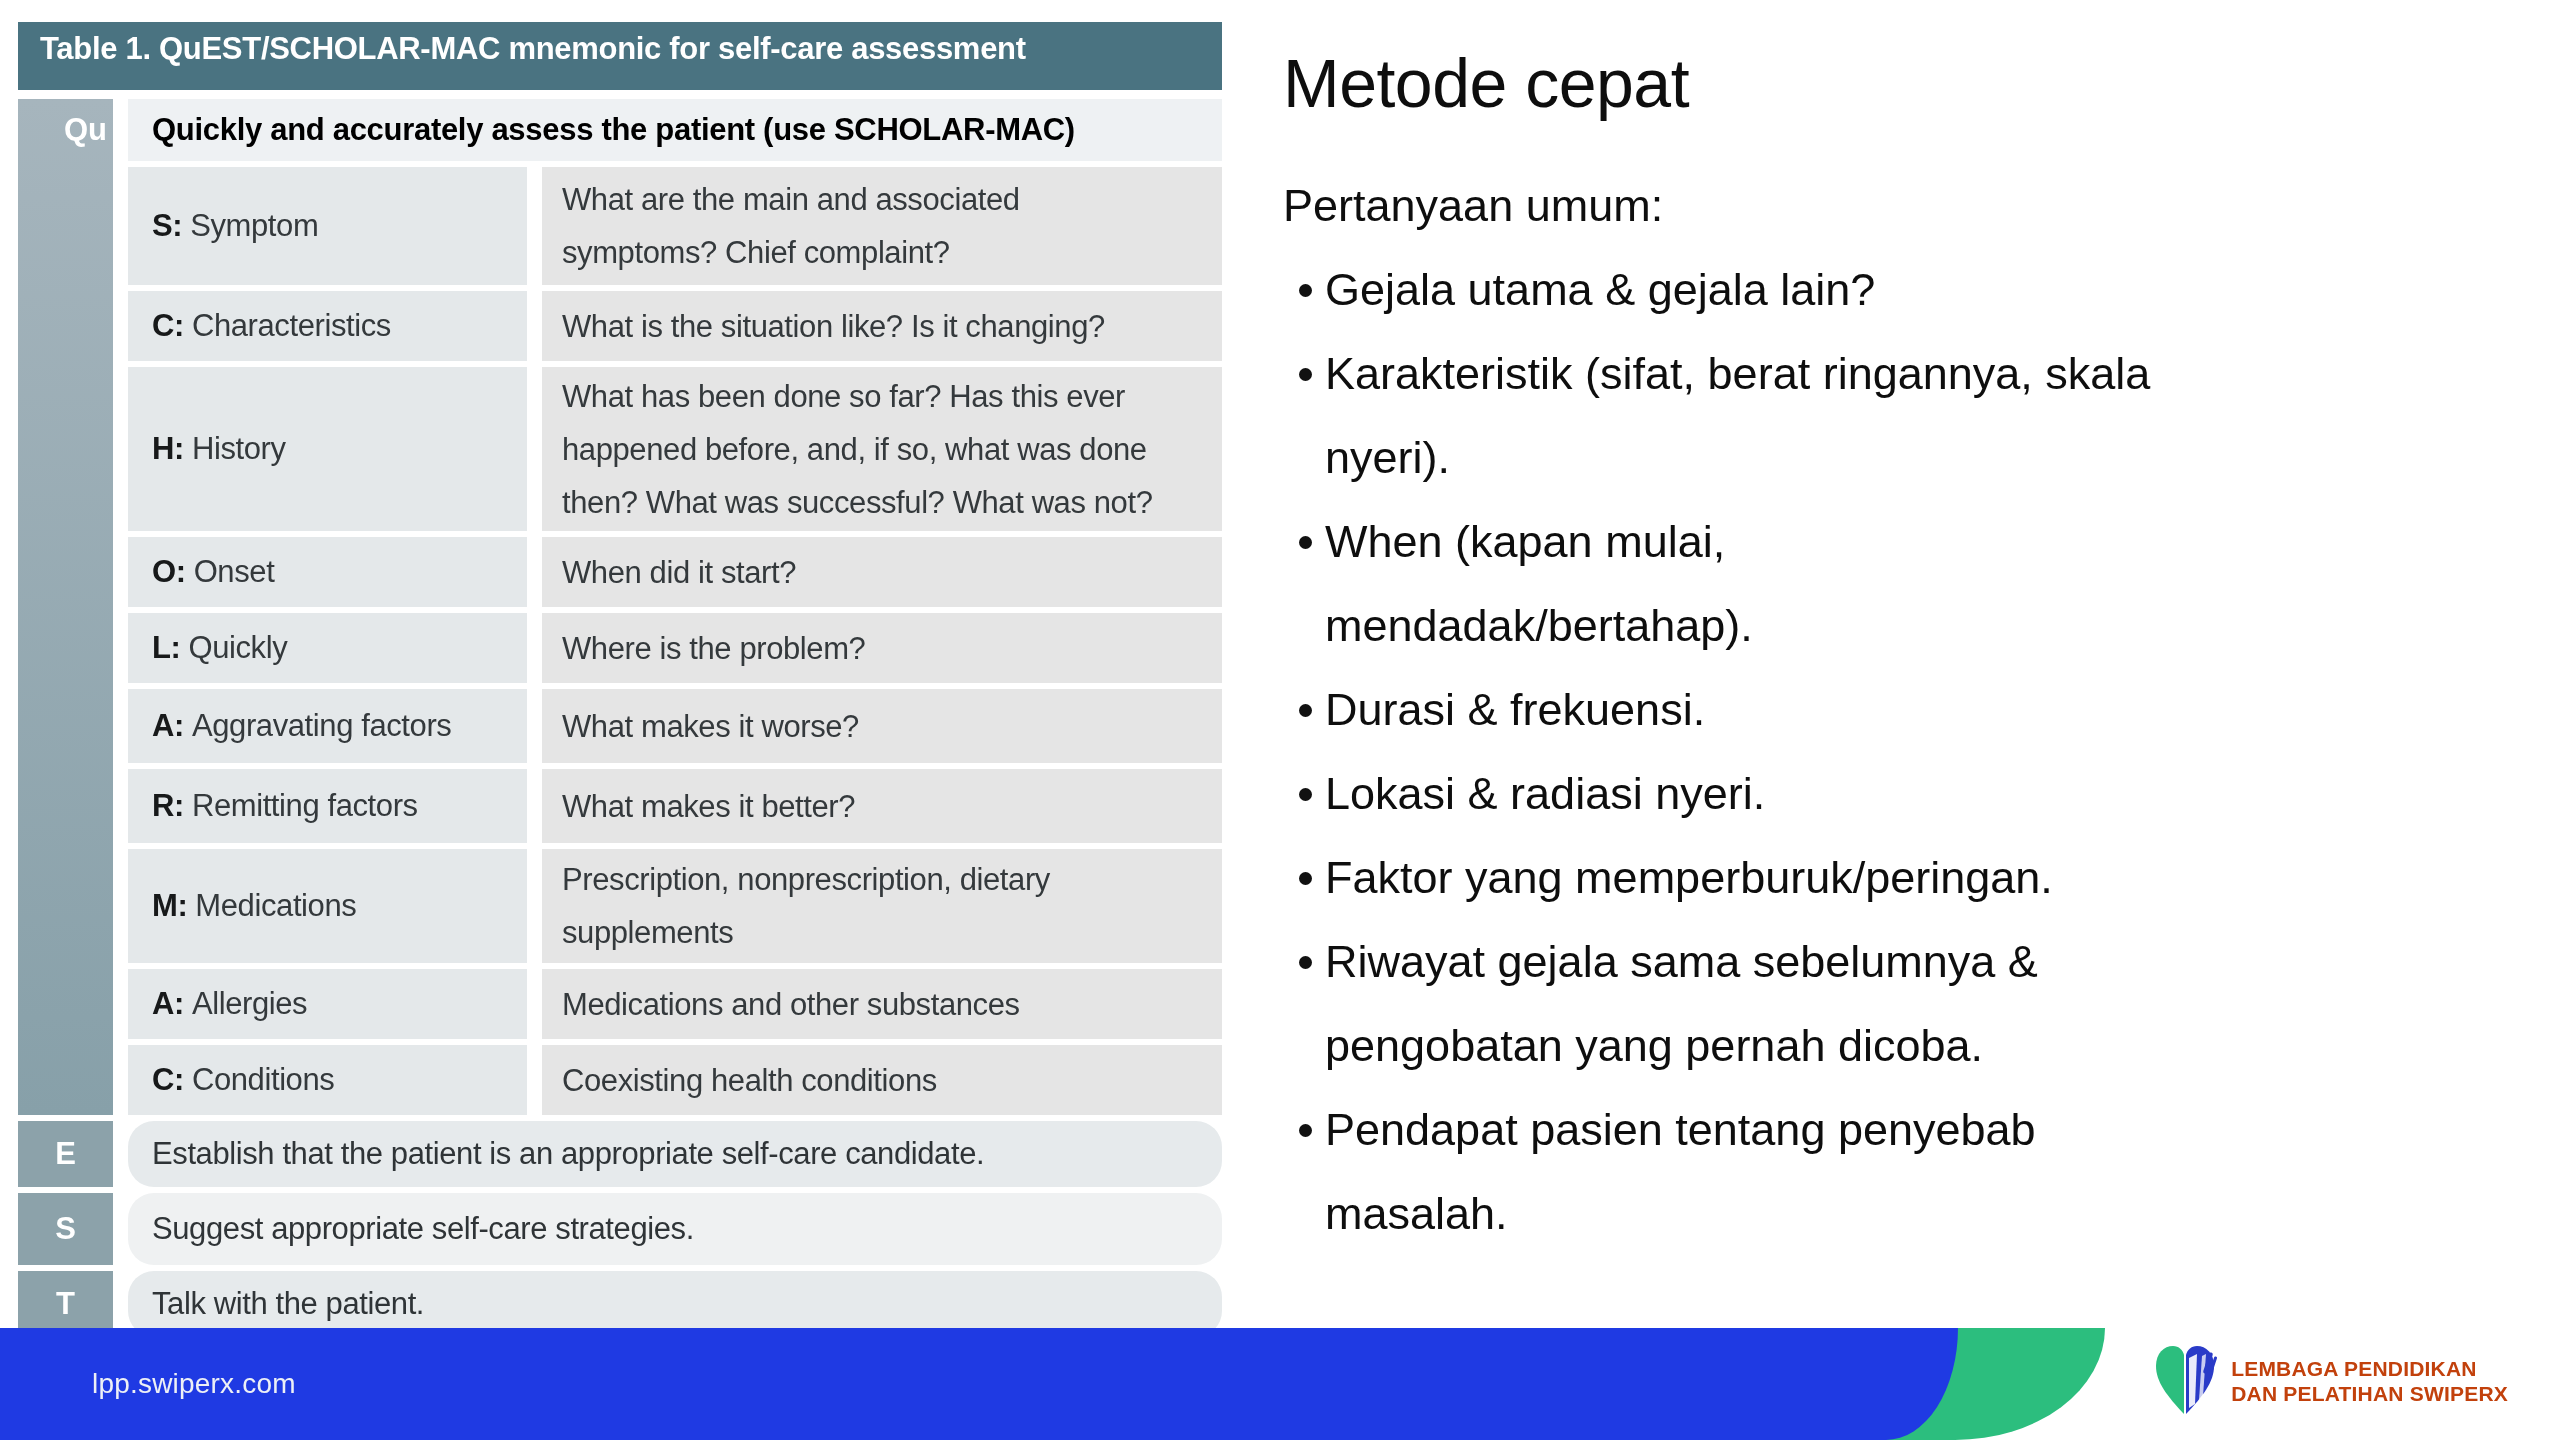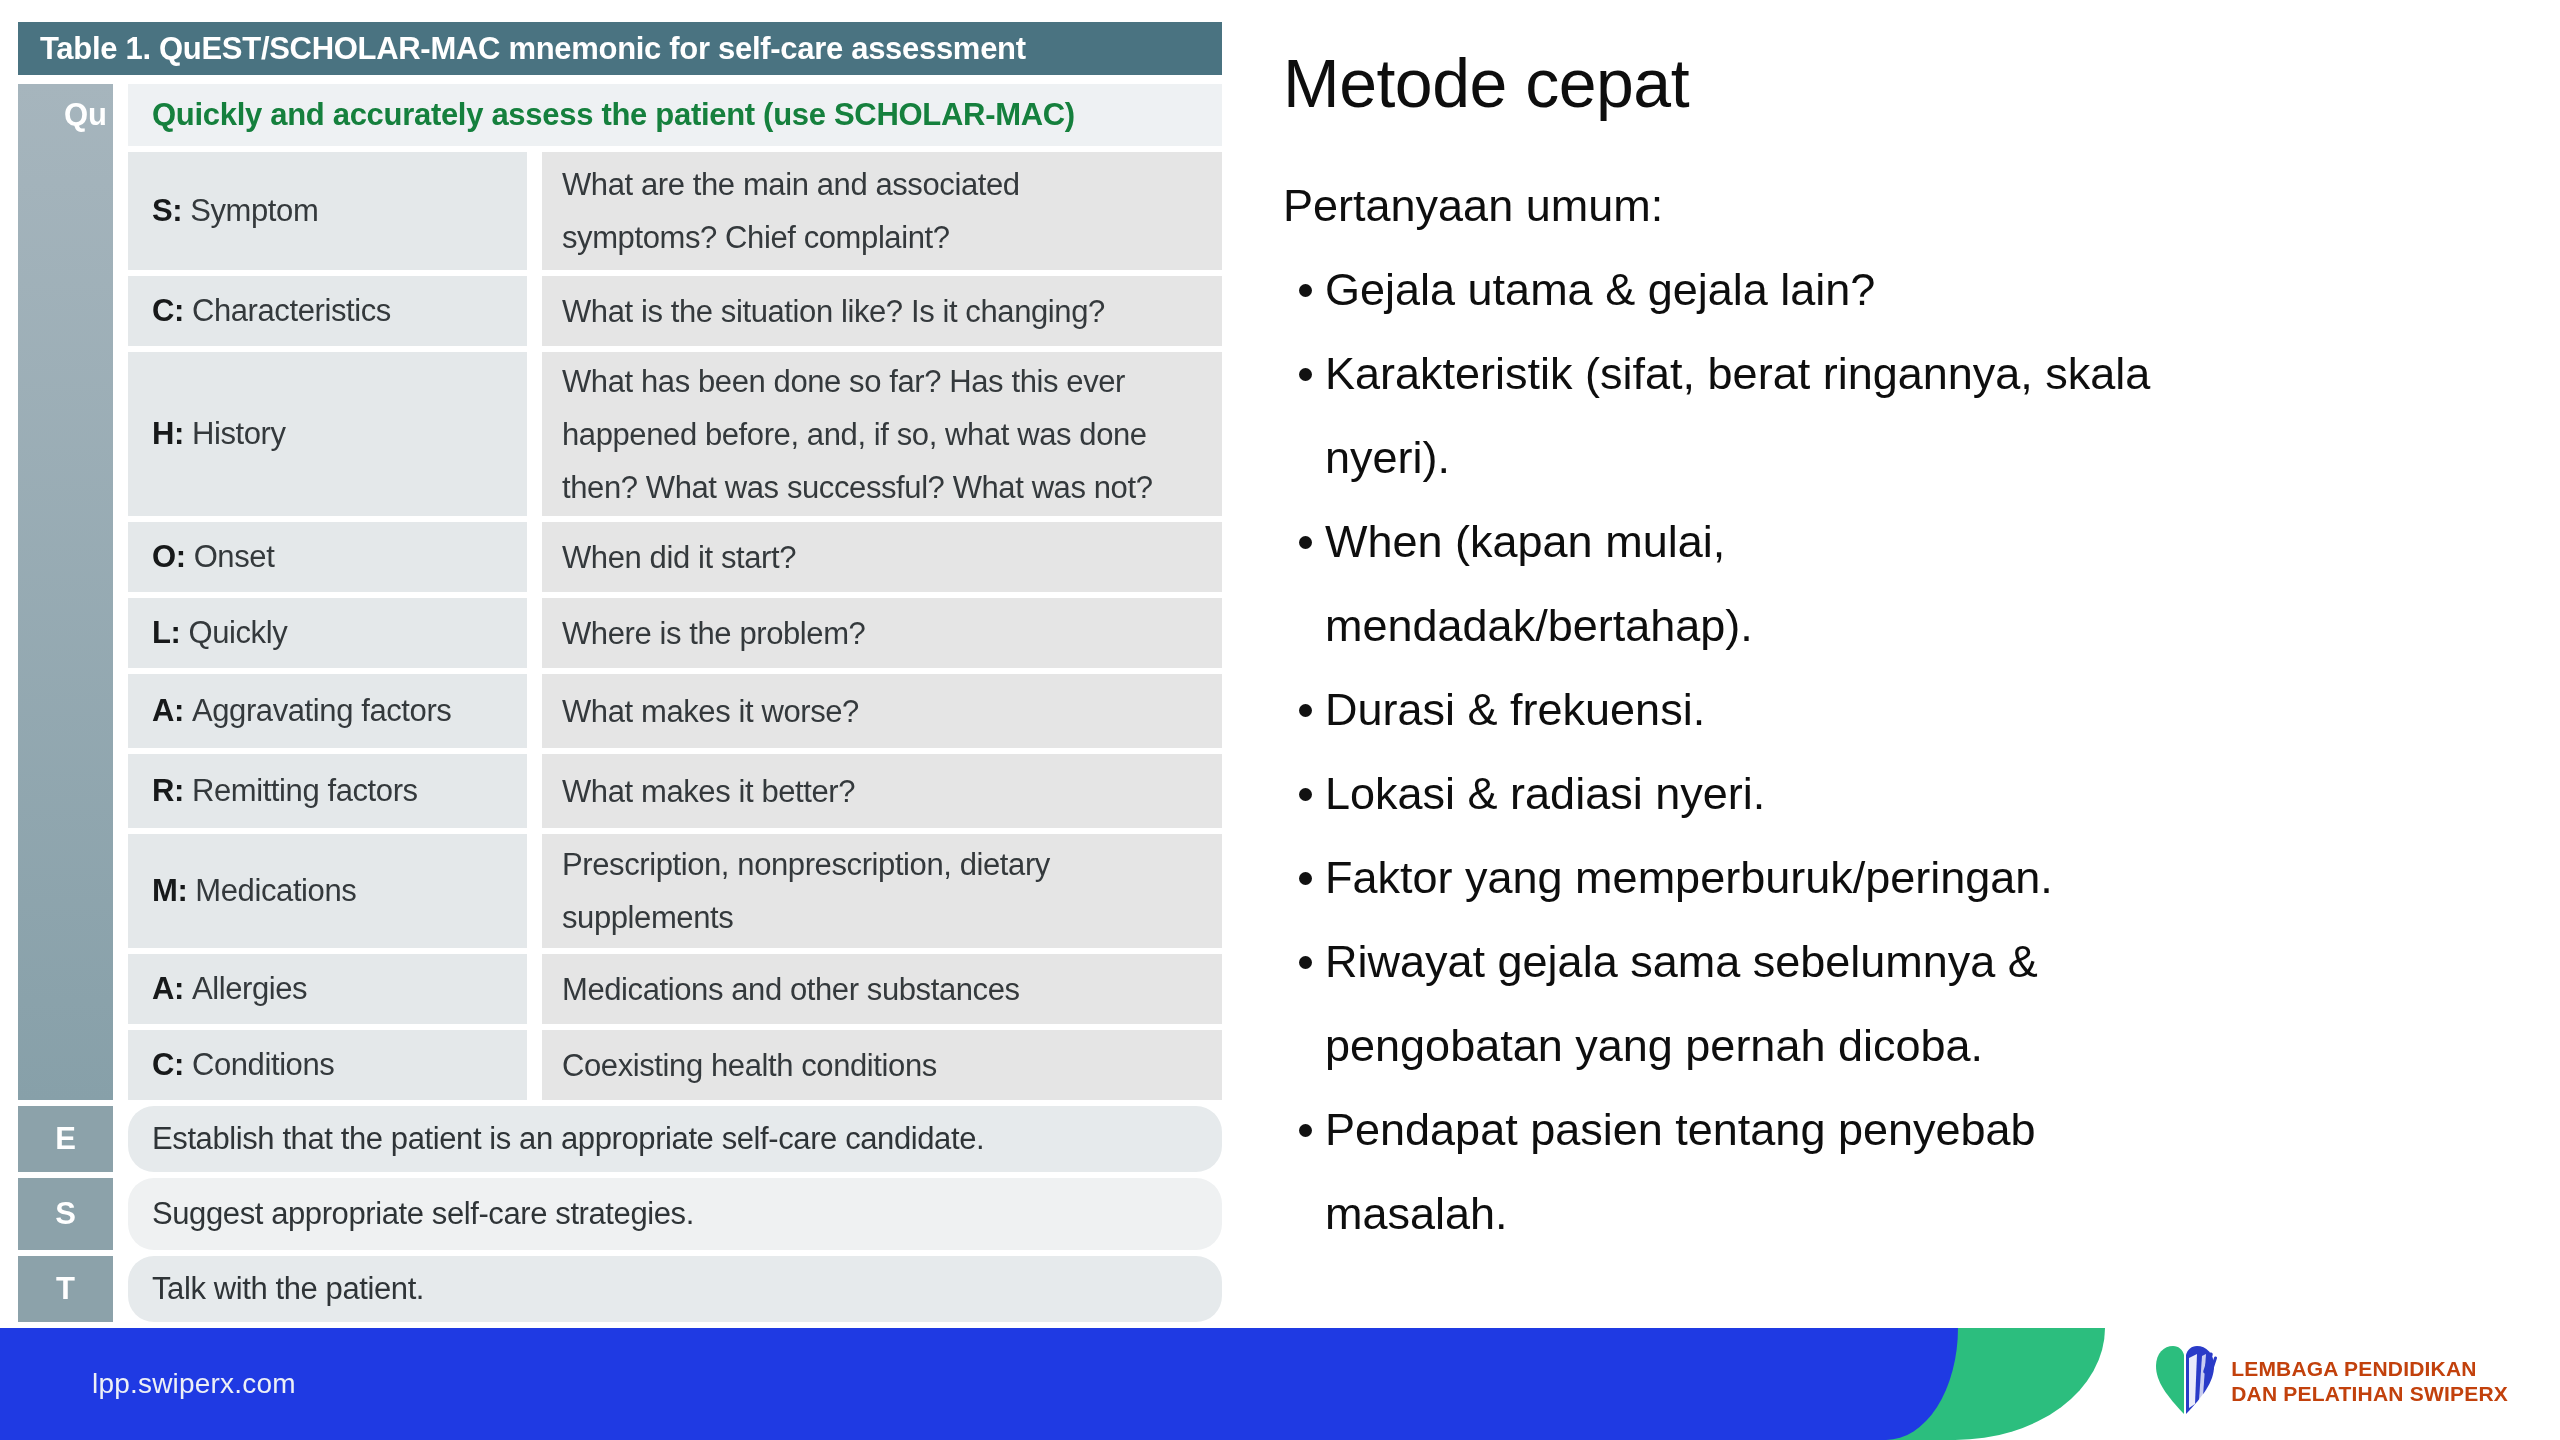--- a/index.html
+++ b/index.html
@@ -2,32 +2,32 @@
 <html><head>
 <meta charset="utf-8">
 <style>
   html,body{margin:0;padding:0;background:#ffffff;}
   .slide{position:relative;width:2560px;height:1440px;background:#ffffff;overflow:hidden;
          font-family:"Liberation Sans", sans-serif;}
 
   
   .table-panel{position:absolute;left:18px;top:22px;width:1204px;}
   .table-title{background:#4A7381;color:#ffffff;font-weight:bold;font-size:31px;
-               letter-spacing:-0.3px;height:53px;line-height:53px;padding-left:22px;
+               letter-spacing:-0.3px;height:68px;line-height:53px;padding-left:22px;
                box-sizing:border-box;}
   .table-grid{display:grid;margin-top:9px;
               grid-template-columns:95px 399px 680px;
               grid-template-rows:62px 118px 70px 164px 70px 70px 74px 74px 114px 70px 70px 66px 72px 66px;
               column-gap:15px;row-gap:6px;}
   .band{grid-column:1;grid-row:1/12;background:linear-gradient(#A6B5BD,#87A0A9);}
   .band .band-letter{height:62px;line-height:62px;text-align:center;color:#fff;
                      font-weight:bold;font-size:31px;margin-left:40px;}
   .est-letter{grid-column:1;background:#8CA2AA;color:#fff;font-weight:bold;font-size:31px;
               display:flex;align-items:center;justify-content:center;}
-  .qu-text{grid-column:2/4;grid-row:1;background:#EEF1F3;color:#15803d;font-weight:bold;
+  .qu-text{grid-column:2/4;grid-row:1;background:#EEF1F3;color:#000000;font-weight:bold;
            font-size:31px;letter-spacing:-0.3px;display:flex;align-items:center;
            padding-left:24px;}
   .term-cell{grid-column:2;background:#E4E8EA;display:flex;align-items:center;
              padding-left:24px;font-size:31px;letter-spacing:-0.4px;color:#34393c;}
   .term-cell b{color:#17191a;margin-right:8px;}
   .q-cell{grid-column:3;background:#e5e5e5;display:flex;align-items:center;
           padding:8px 14px 8px 20px;font-size:31px;letter-spacing:-0.4px;color:#34393c;
           line-height:53px;white-space:pre-line;}
   .est-text{grid-column:2/4;background:#E6EAEC;display:flex;align-items:center;
             padding-left:24px;font-size:31px;letter-spacing:-0.4px;color:#2f3437;border-radius:26px;}

